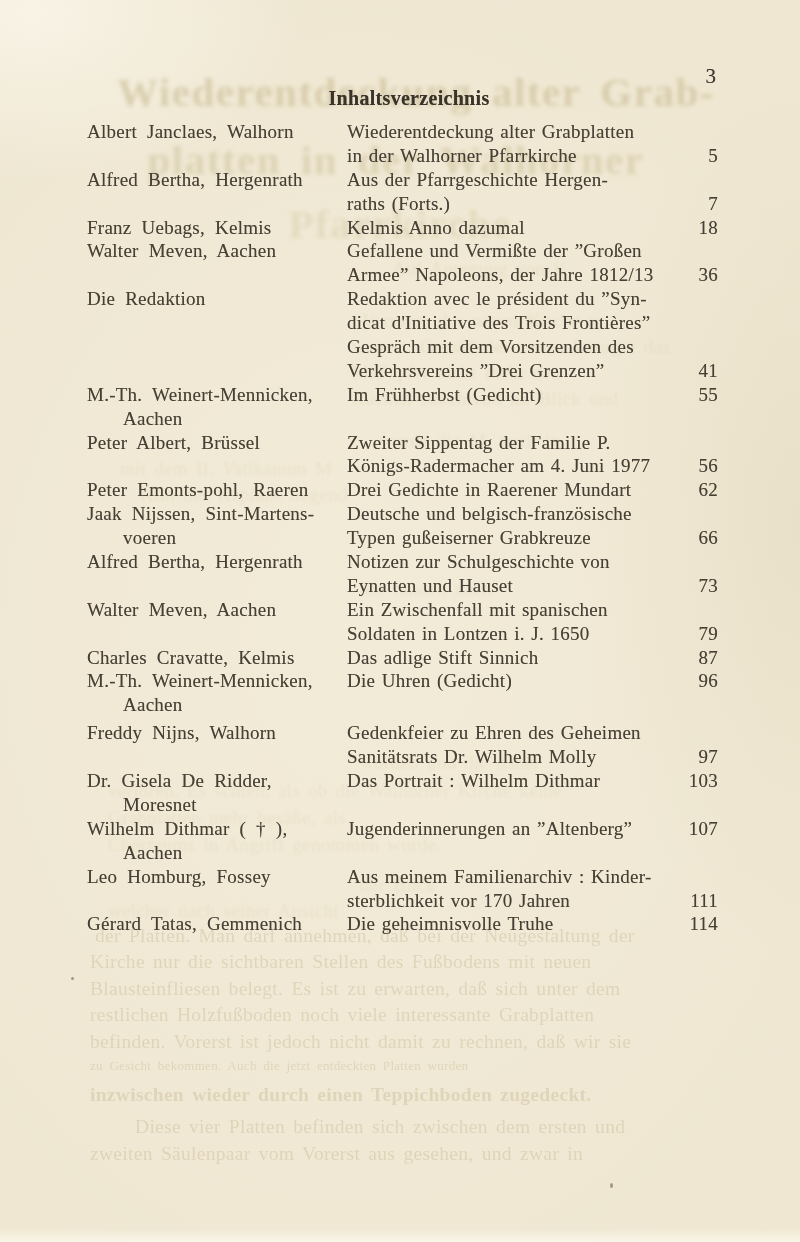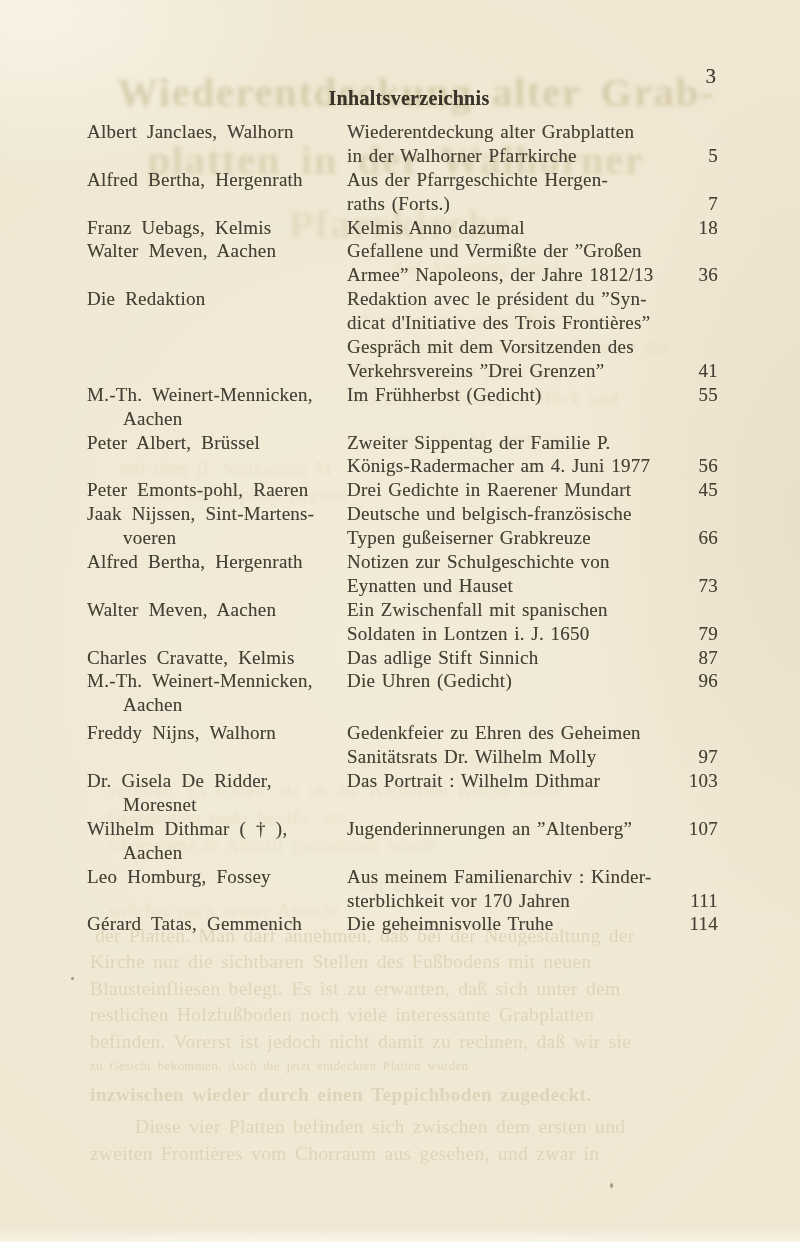--- a/index.html
+++ b/index.html
@@ -82,21 +82,21 @@
       <span style="left: 360px; top: 874px; font-size: 19px; opacity: 0.13;">der Blick</span>
       <span style="left: 108px; top: 900px; font-size: 19px; opacity: 0.13;">welcher nach seiner Ansicht</span>
       <span style="left: 95px; top: 925px; font-size: 19.5px; opacity: 0.3; filter: blur(0.7px);">der Platten. Man darf annehmen, daß bei der Neugestaltung der</span>
       <span style="left: 90px; top: 951px; font-size: 19.5px; opacity: 0.3; filter: blur(0.7px);">Kirche nur die sichtbaren Stellen des Fußbodens mit neuen</span>
       <span style="left: 90px; top: 978px; font-size: 19.5px; opacity: 0.3; filter: blur(0.7px);">Blausteinfliesen belegt. Es ist zu erwarten, daß sich unter dem</span>
       <span style="left: 90px; top: 1004px; font-size: 19.5px; opacity: 0.3; filter: blur(0.7px);">restlichen Holzfußboden noch viele interessante Grabplatten</span>
       <span style="left: 90px; top: 1031px; font-size: 19.5px; opacity: 0.3; filter: blur(0.7px);">befinden. Vorerst ist jedoch nicht damit zu rechnen, daß wir sie</span>
       <span style="left: 90px; top: 1058px; font-size: 13px; opacity: 0.3; filter: blur(0.7px);">zu Gesicht bekommen. Auch die jetzt entdeckten Platten wurden</span>
       <span style="left: 90px; top: 1084px; font-size: 19.5px; opacity: 0.3; filter: blur(0.7px); font-weight: bold;">inzwischen wieder durch einen Teppichboden zugedeckt.</span>
       <span style="left: 135px; top: 1116px; font-size: 19.5px; opacity: 0.3; filter: blur(0.7px);">Diese vier Platten befinden sich zwischen dem ersten und</span>
-      <span style="left: 90px; top: 1143px; font-size: 19.5px; opacity: 0.3; filter: blur(0.7px);">zweiten Frontières vom Chorraum aus gesehen, und zwar in</span>
+      <span style="left: 90px; top: 1143px; font-size: 19.5px; opacity: 0.3; filter: blur(0.7px);">zweiten Säulenpaar vom Vorerst aus gesehen, und zwar in</span>
     </div>
 
   <div class="content">
     <div class="folio">3</div>
     <div class="heading">Inhaltsverzeichnis</div>
     <div class="toc">
         <div class="toc-row"><span class="cell-left">Albert Janclaes, Walhorn</span><span class="cell-right">Wiederentdeckung alter Grabplatten</span><span class="cell-page"></span></div>
         <div class="toc-row"><span class="cell-left"></span><span class="cell-right">in der Walhorner Pfarrkirche</span><span class="cell-page">5</span></div>
         <div class="toc-row"><span class="cell-left">Alfred Bertha, Hergenrath</span><span class="cell-right">Aus der Pfarrgeschichte Hergen-</span><span class="cell-page"></span></div>
         <div class="toc-row"><span class="cell-left"></span><span class="cell-right">raths (Forts.)</span><span class="cell-page">7</span></div>
@@ -104,21 +104,21 @@
         <div class="toc-row"><span class="cell-left">Walter Meven, Aachen</span><span class="cell-right">Gefallene und Vermißte der ”Großen</span><span class="cell-page"></span></div>
         <div class="toc-row"><span class="cell-left"></span><span class="cell-right">Armee” Napoleons, der Jahre 1812/13</span><span class="cell-page">36</span></div>
         <div class="toc-row"><span class="cell-left">Die Redaktion</span><span class="cell-right">Redaktion avec le président du ”Syn-</span><span class="cell-page"></span></div>
         <div class="toc-row"><span class="cell-left"></span><span class="cell-right">dicat d'Initiative des Trois Frontières”</span><span class="cell-page"></span></div>
         <div class="toc-row"><span class="cell-left"></span><span class="cell-right">Gespräch mit dem Vorsitzenden des</span><span class="cell-page"></span></div>
         <div class="toc-row"><span class="cell-left"></span><span class="cell-right">Verkehrsvereins ”Drei Grenzen”</span><span class="cell-page">41</span></div>
         <div class="toc-row"><span class="cell-left">M.-Th. Weinert-Mennicken,</span><span class="cell-right">Im Frühherbst (Gedicht)</span><span class="cell-page">55</span></div>
         <div class="toc-row"><span class="cell-left indent">Aachen</span><span class="cell-right"></span><span class="cell-page"></span></div>
         <div class="toc-row"><span class="cell-left">Peter Albert, Brüssel</span><span class="cell-right">Zweiter Sippentag der Familie P.</span><span class="cell-page"></span></div>
         <div class="toc-row"><span class="cell-left"></span><span class="cell-right">Königs-Radermacher am 4. Juni 1977</span><span class="cell-page">56</span></div>
-        <div class="toc-row"><span class="cell-left">Peter Emonts-pohl, Raeren</span><span class="cell-right">Drei Gedichte in Raerener Mundart</span><span class="cell-page">45</span></div>
+        <div class="toc-row"><span class="cell-left">Peter Emonts-pohl, Raeren</span><span class="cell-right">Drei Gedichte in Raerener Mundart</span><span class="cell-page">62</span></div>
         <div class="toc-row"><span class="cell-left">Jaak Nijssen, Sint-Martens-</span><span class="cell-right">Deutsche und belgisch-französische</span><span class="cell-page"></span></div>
         <div class="toc-row"><span class="cell-left indent">voeren</span><span class="cell-right">Typen gußeiserner Grabkreuze</span><span class="cell-page">66</span></div>
         <div class="toc-row"><span class="cell-left">Alfred Bertha, Hergenrath</span><span class="cell-right">Notizen zur Schulgeschichte von</span><span class="cell-page"></span></div>
         <div class="toc-row"><span class="cell-left"></span><span class="cell-right">Eynatten und Hauset</span><span class="cell-page">73</span></div>
         <div class="toc-row"><span class="cell-left">Walter Meven, Aachen</span><span class="cell-right">Ein Zwischenfall mit spanischen</span><span class="cell-page"></span></div>
         <div class="toc-row"><span class="cell-left"></span><span class="cell-right">Soldaten in Lontzen i. J. 1650</span><span class="cell-page">79</span></div>
         <div class="toc-row"><span class="cell-left">Charles Cravatte, Kelmis</span><span class="cell-right">Das adlige Stift Sinnich</span><span class="cell-page">87</span></div>
         <div class="toc-row"><span class="cell-left">M.-Th. Weinert-Mennicken,</span><span class="cell-right">Die Uhren (Gedicht)</span><span class="cell-page">96</span></div>
         <div class="toc-row"><span class="cell-left indent">Aachen</span><span class="cell-right"></span><span class="cell-page"></span></div>
         <div class="toc-row gap-above"><span class="cell-left">Freddy Nijns, Walhorn</span><span class="cell-right">Gedenkfeier zu Ehren des Geheimen</span><span class="cell-page"></span></div>

